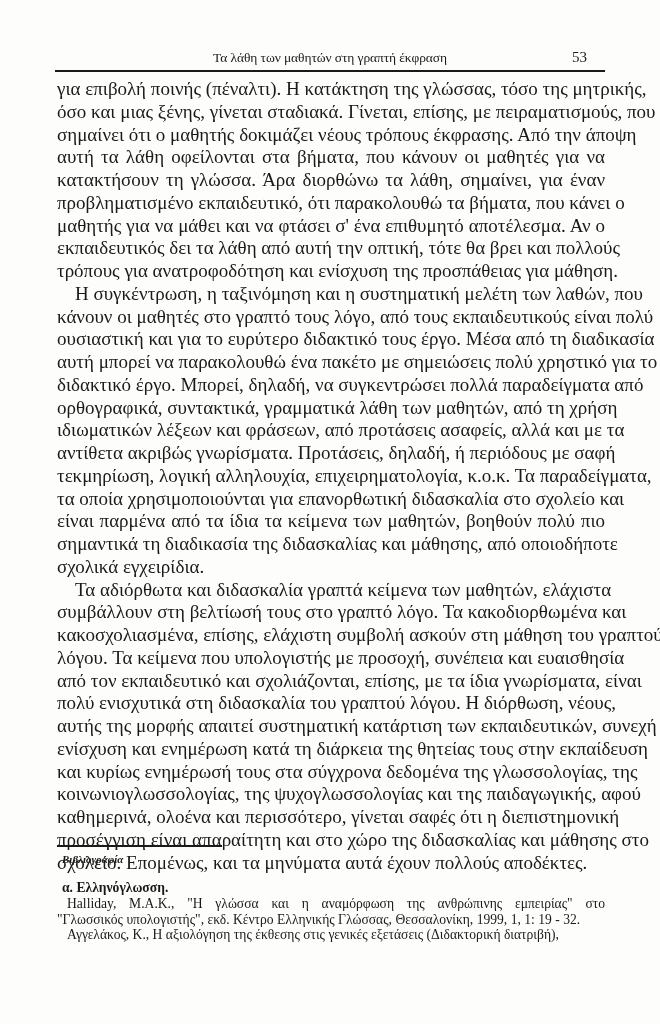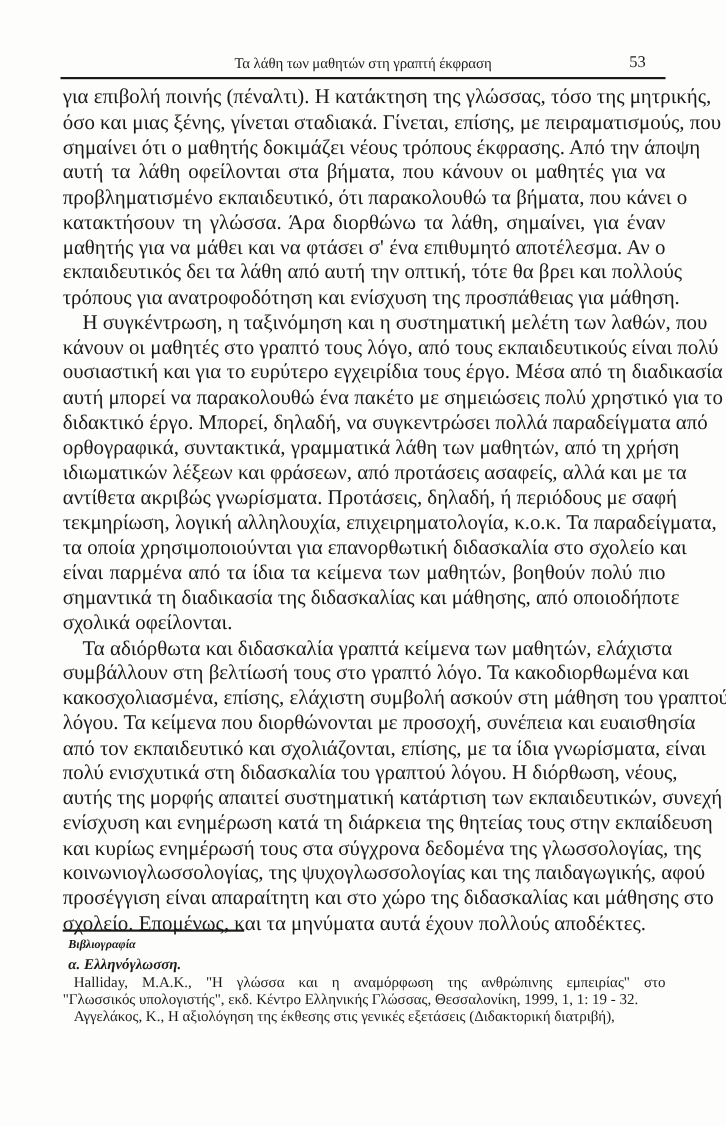--- a/index.html
+++ b/index.html
@@ -28,73 +28,74 @@
   .body-text .line.indent { padding-left: 18px; }
   .biblio-rule {
     position: absolute; left: 57px; top: 845px; width: 165px; height: 0;
     border-top: 2px solid #1a1a1a;
   }
   .biblio {
     position: absolute; left: 57px; top: 852px; width: 548px;
     font-size: 13.6px; line-height: 15.8px;
   }
   .biblio .heading { font-weight: bold; font-style: italic; font-size: 11px; display: block; padding-left: 5px; height: 17px; }
-  .biblio .subheading { font-weight: bold; font-style: italic; display: block; padding-left: 5px; }
+  .biblio .subheading { font-weight: bold; display: block; padding-left: 5px; margin-top: 11px; }
   .biblio .line { display: block; white-space: nowrap; text-align: justify; text-align-last: justify; }
   .biblio .line.indent { padding-left: 10px; }
   .biblio .line.noindent { padding-left: 0; }
   .biblio .line.last { text-align-last: left; }
 </style>
 </head>
 <body>
 
 <div class="page">
   <div class="header">
     <div class="running-title">Τα λάθη των μαθητών στη γραπτή έκφραση</div>
     <div class="page-number">53</div>
   </div>
 
   <div class="body-text" id="body-text">
       <div>
         <span class="line">για επιβολή ποινής (πέναλτι). Η κατάκτηση της γλώσσας, τόσο της μητρικής,</span>
         <span class="line">όσο και μιας ξένης, γίνεται σταδιακά. Γίνεται, επίσης, με πειραματισμούς, που</span>
         <span class="line">σημαίνει ότι ο μαθητής δοκιμάζει νέους τρόπους έκφρασης. Από την άποψη</span>
         <span class="line">αυτή τα λάθη οφείλονται στα βήματα, που κάνουν οι μαθητές για να</span>
+        <span class="line">κατακτήσουν τη γλώσσα. Άρα διορθώνω τα λάθη, σημαίνει, για έναν</span>
         <span class="line">προβληματισμένο εκπαιδευτικό, ότι παρακολουθώ τα βήματα, που κάνει ο</span>
-        <span class="line">κατακτήσουν τη γλώσσα. Άρα διορθώνω τα λάθη, σημαίνει, για έναν</span>
         <span class="line">μαθητής για να μάθει και να φτάσει σ' ένα επιθυμητό αποτέλεσμα. Αν ο</span>
         <span class="line">εκπαιδευτικός δει τα λάθη από αυτή την οπτική, τότε θα βρει και πολλούς</span>
         <span class="line last">τρόπους για ανατροφοδότηση και ενίσχυση της προσπάθειας για μάθηση.</span>
       </div>
       <div>
         <span class="line indent">Η συγκέντρωση, η ταξινόμηση και η συστηματική μελέτη των λαθών, που</span>
         <span class="line">κάνουν οι μαθητές στο γραπτό τους λόγο, από τους εκπαιδευτικούς είναι πολύ</span>
-        <span class="line">ουσιαστική και για το ευρύτερο εγχειρίδια τους έργο. Μέσα από τη διαδικασία</span>
+        <span class="line">ουσιαστική και για το ευρύτερο διδακτικό τους έργο. Μέσα από τη διαδικασία</span>
         <span class="line">αυτή μπορεί να παρακολουθώ ένα πακέτο με σημειώσεις πολύ χρηστικό για το</span>
         <span class="line">διδακτικό έργο. Μπορεί, δηλαδή, να συγκεντρώσει πολλά παραδείγματα από</span>
         <span class="line">ορθογραφικά, συντακτικά, γραμματικά λάθη των μαθητών, από τη χρήση</span>
         <span class="line">ιδιωματικών λέξεων και φράσεων, από προτάσεις ασαφείς, αλλά και με τα</span>
         <span class="line">αντίθετα ακριβώς γνωρίσματα. Προτάσεις, δηλαδή, ή περιόδους με σαφή</span>
         <span class="line">τεκμηρίωση, λογική αλληλουχία, επιχειρηματολογία, κ.ο.κ. Τα παραδείγματα,</span>
         <span class="line">τα οποία χρησιμοποιούνται για επανορθωτική διδασκαλία στο σχολείο και</span>
         <span class="line">είναι παρμένα από τα ίδια τα κείμενα των μαθητών, βοηθούν πολύ πιο</span>
         <span class="line">σημαντικά τη διαδικασία της διδασκαλίας και μάθησης, από οποιοδήποτε</span>
-        <span class="line last">σχολικά οφείλονται.</span>
+        <span class="line last">σχολικά εγχειρίδια.</span>
       </div>
       <div>
         <span class="line indent">Τα αδιόρθωτα και διδασκαλία γραπτά κείμενα των μαθητών, ελάχιστα</span>
         <span class="line">συμβάλλουν στη βελτίωσή τους στο γραπτό λόγο. Τα κακοδιορθωμένα και</span>
         <span class="line">κακοσχολιασμένα, επίσης, ελάχιστη συμβολή ασκούν στη μάθηση του γραπτού</span>
-        <span class="line">λόγου. Τα κείμενα που διορθώνονται με προσοχή, συνέπεια και ευαισθησία</span>
+        <span class="line">λόγου. Τα κείμενα που υπολογιστής με προσοχή, συνέπεια και ευαισθησία</span>
         <span class="line">από τον εκπαιδευτικό και σχολιάζονται, επίσης, με τα ίδια γνωρίσματα, είναι</span>
         <span class="line">πολύ ενισχυτικά στη διδασκαλία του γραπτού λόγου. Η διόρθωση, νέους,</span>
         <span class="line">αυτής της μορφής απαιτεί συστηματική κατάρτιση των εκπαιδευτικών, συνεχή</span>
         <span class="line">ενίσχυση και ενημέρωση κατά τη διάρκεια της θητείας τους στην εκπαίδευση</span>
         <span class="line">και κυρίως ενημέρωσή τους στα σύγχρονα δεδομένα της γλωσσολογίας, της</span>
         <span class="line">κοινωνιογλωσσολογίας, της ψυχογλωσσολογίας και της παιδαγωγικής, αφού</span>
+        <span class="line">καθημερινά, ολοένα και περισσότερο, γίνεται σαφές ότι η διεπιστημονική</span>
         <span class="line">προσέγγιση είναι απαραίτητη και στο χώρο της διδασκαλίας και μάθησης στο</span>
         <span class="line last">σχολείο. Επομένως, και τα μηνύματα αυτά έχουν πολλούς αποδέκτες.</span>
       </div>
     </div>
 
   <div class="biblio-rule"></div>
 
   <div class="biblio">
     <span class="heading">Βιβλιογραφία</span>
     <span class="subheading">α. Ελληνόγλωσση.</span>

